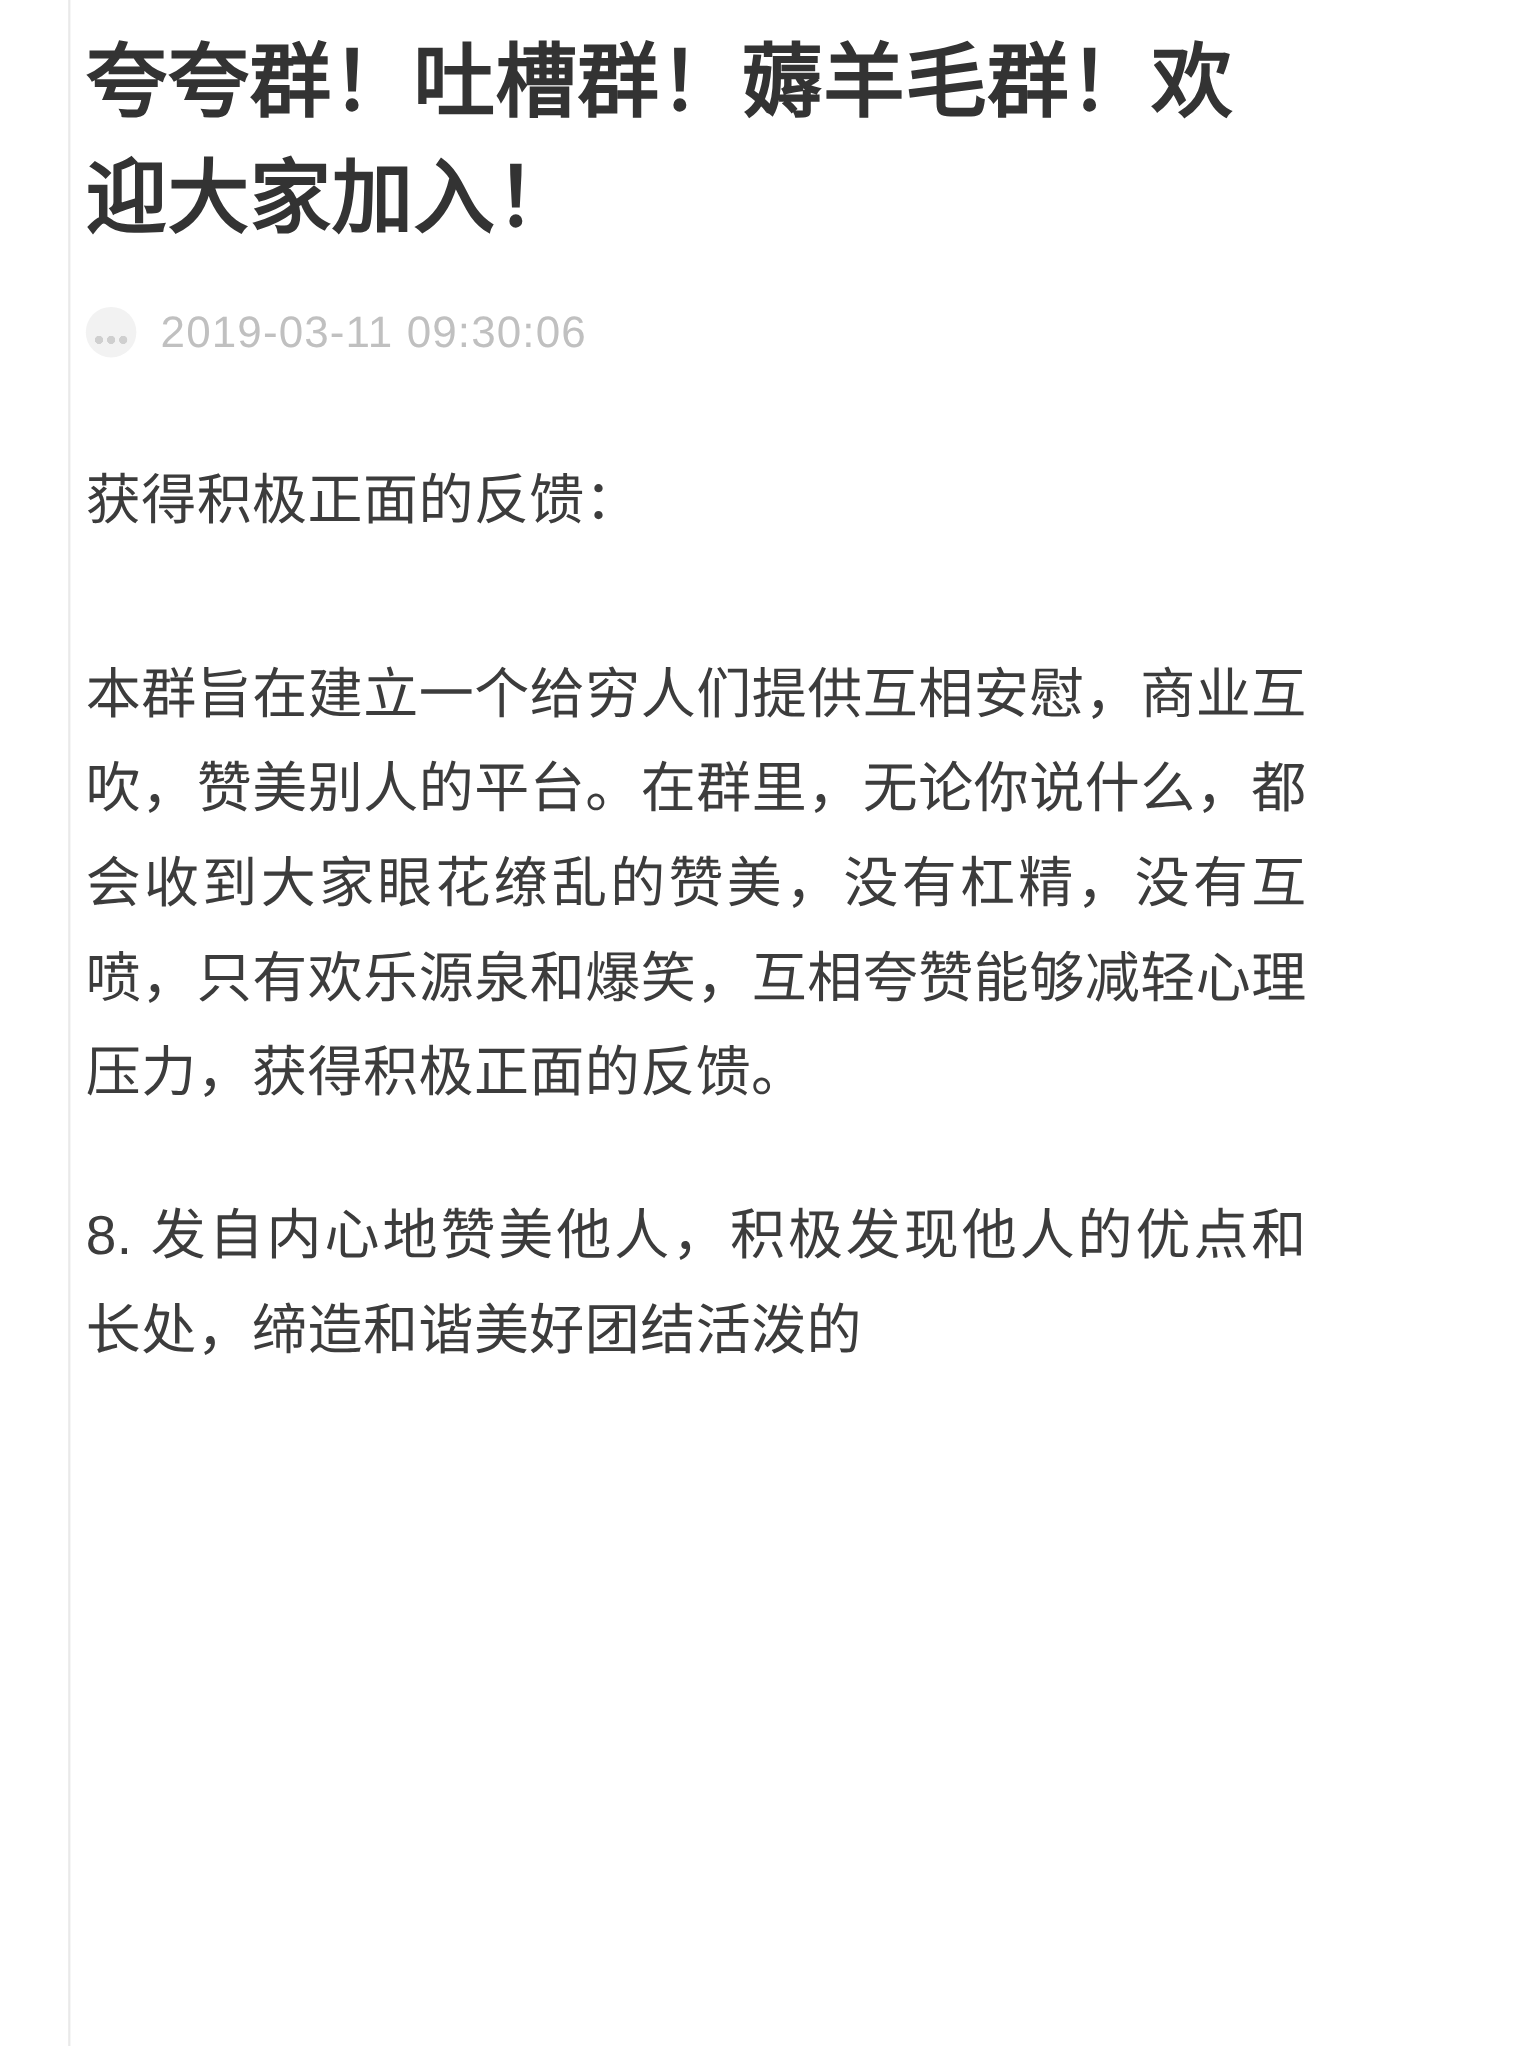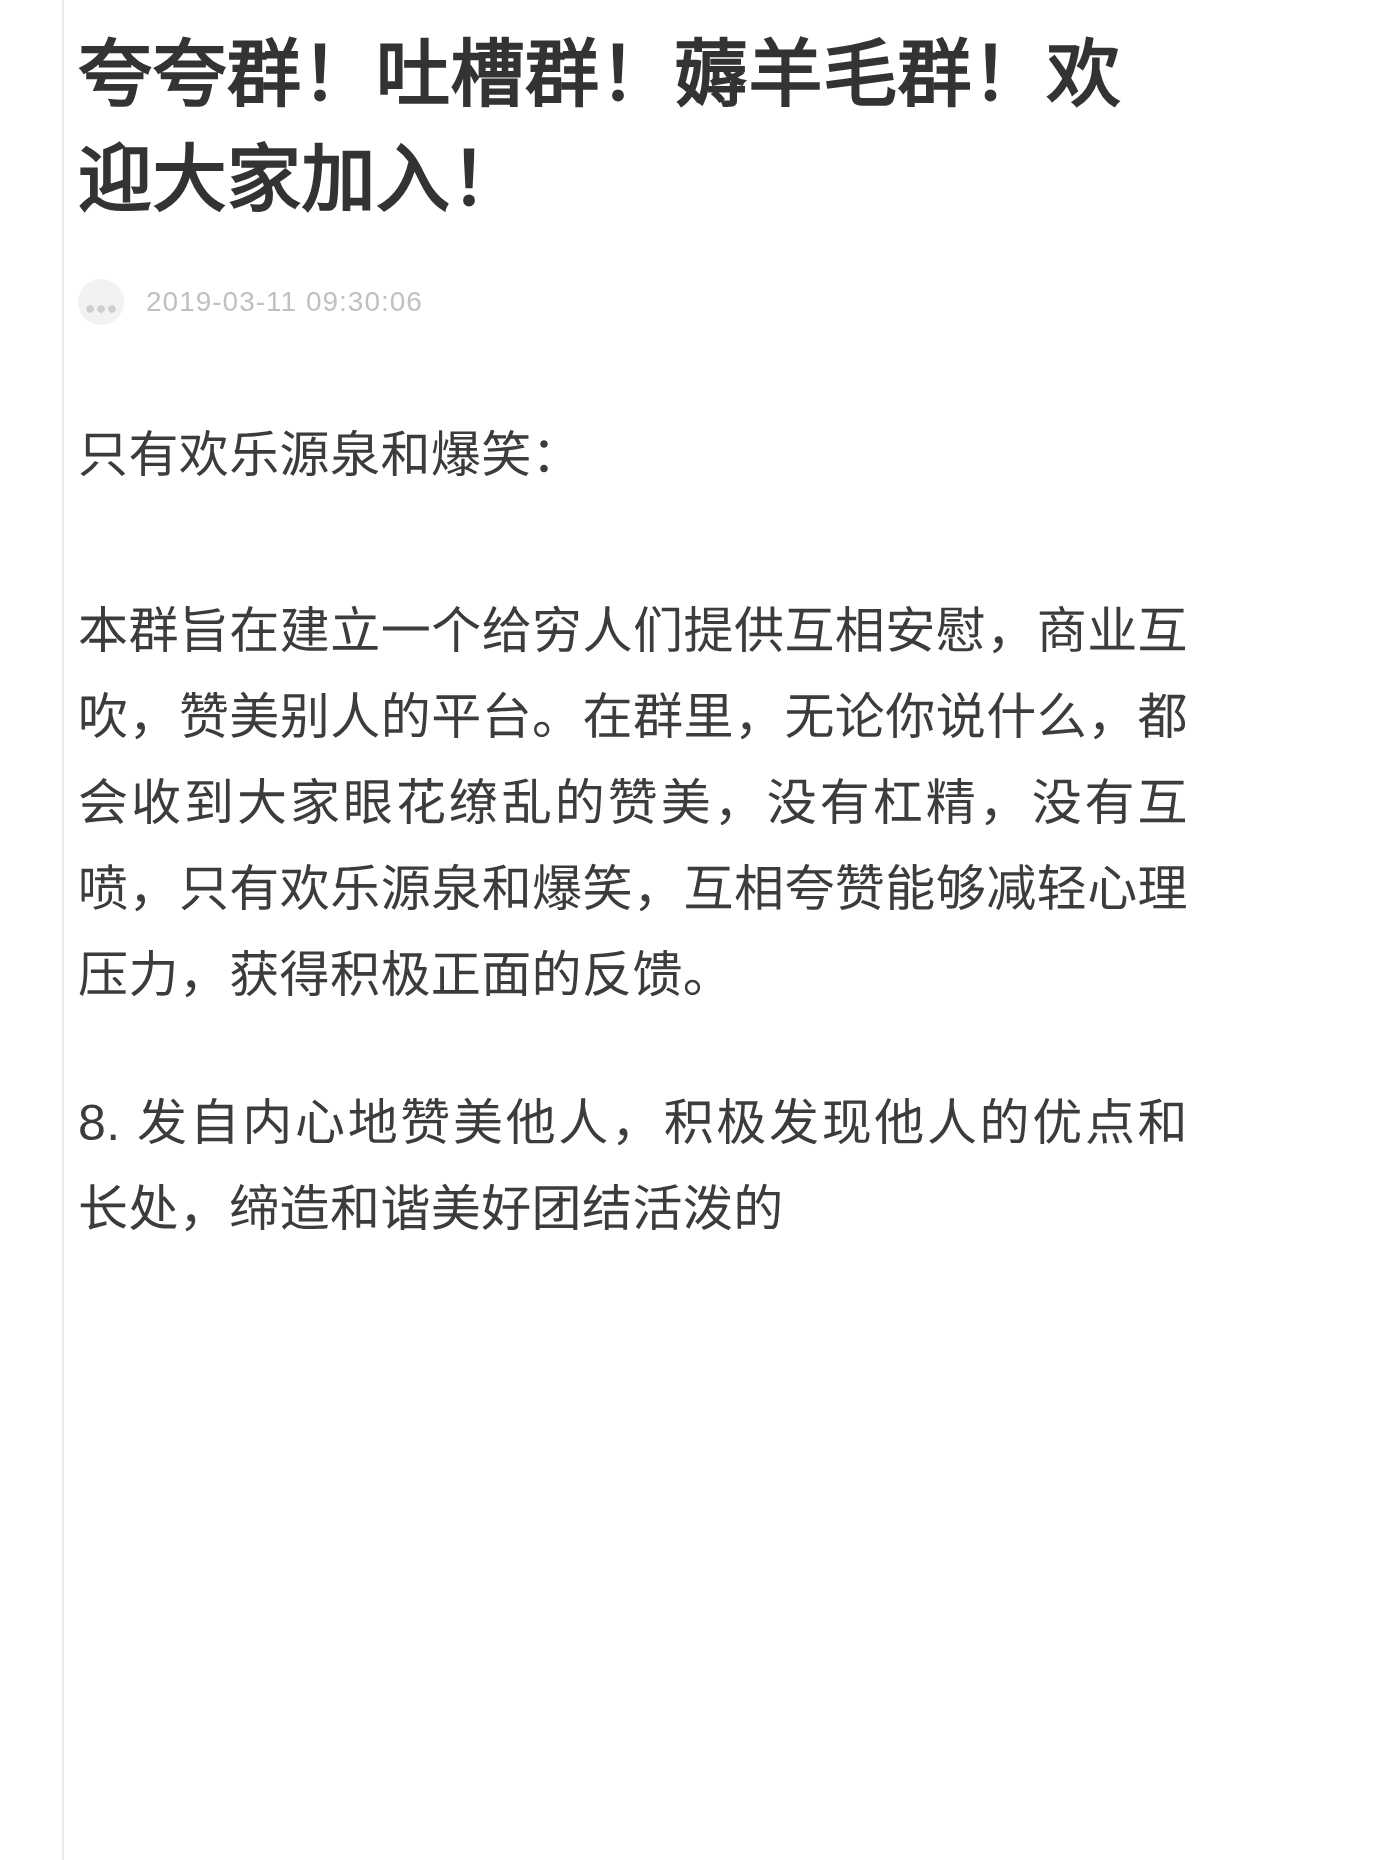--- a/index.html
+++ b/index.html
@@ -62,21 +62,21 @@
     left: 7px;
     bottom: 11px;
     width: 32px;
     height: 9px;
     background:
       radial-gradient(circle at 5px 4px, #cfcfcf 3.5px, transparent 4px),
       radial-gradient(circle at 16px 4px, #cfcfcf 3.5px, transparent 4px),
       radial-gradient(circle at 27px 4px, #cfcfcf 3.5px, transparent 4px);
   }
   .meta-date {
-    font-size: 28px;
+    font-size: 40px;
     color: #c0c0c0;
     letter-spacing: 1px;
     font-weight: 400;
   }
   .body-block {
     margin-top: 86px;
   }
   .body-para {
     margin: 0 0 62px 0;
     font-size: 50px;
@@ -101,18 +101,18 @@
   <div class="edge-rule"></div>
 
   <h1 class="article-title">夸夸群！吐槽群！薅羊毛群！欢迎大家加入！</h1>
 
   <div class="meta-row">
     <div class="meta-avatar"></div>
     <div class="meta-date">2019-03-11 09:30:06</div>
   </div>
 
   <div class="body-block">
-    <p class="body-para lead">只有欢乐源泉和爆笑：</p>
+    <p class="body-para lead">获得积极正面的反馈：</p>
     <p class="body-para">本群旨在建立一个给穷人们提供互相安慰，商业互吹，赞美别人的平台。在群里，无论你说什么，都会收到大家眼花缭乱的赞美，没有杠精，没有互喷，只有欢乐源泉和爆笑，互相夸赞能够减轻心理压力，获得积极正面的反馈。</p>
     <p class="body-para last">8. 发自内心地赞美他人，积极发现他人的优点和长处，缔造和谐美好团结活泼的</p>
   </div>
 
 </div>
 
 </body></html>

